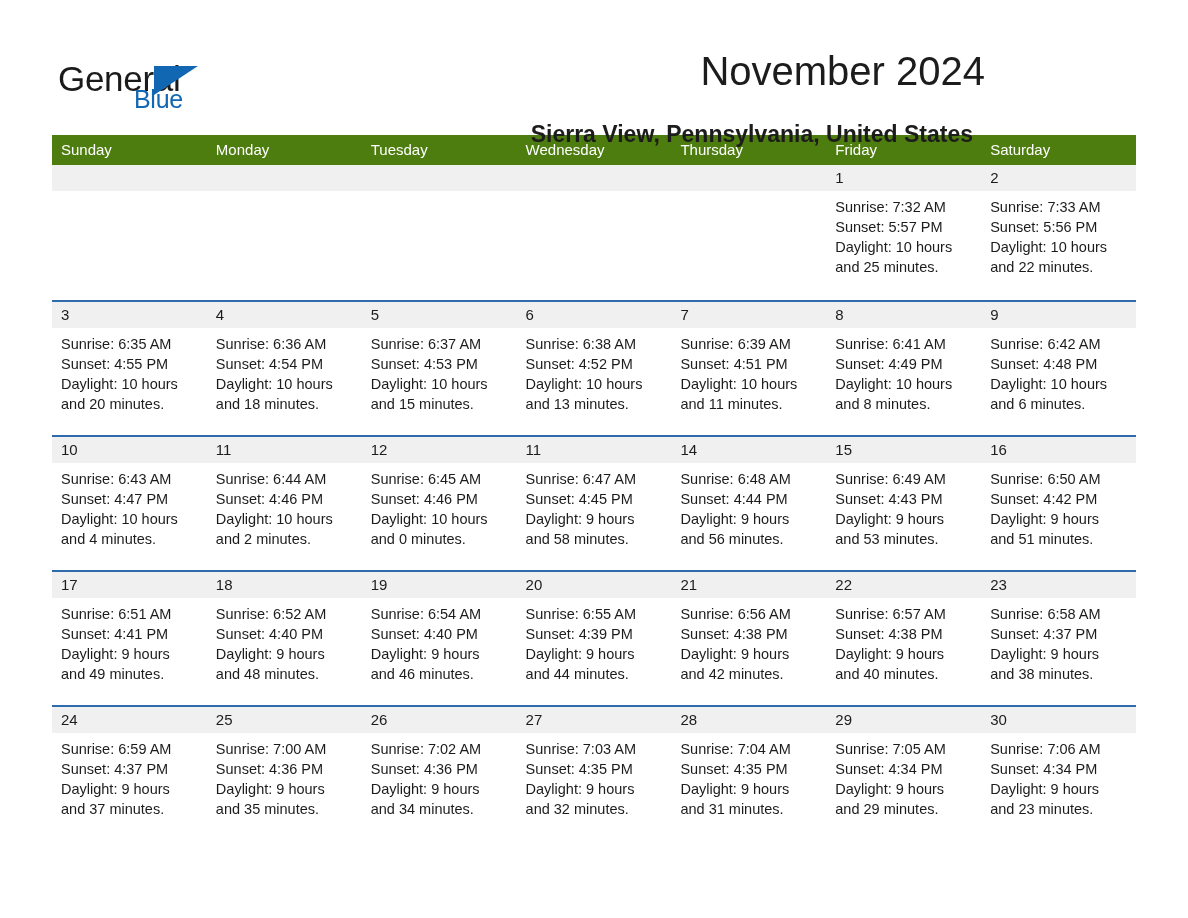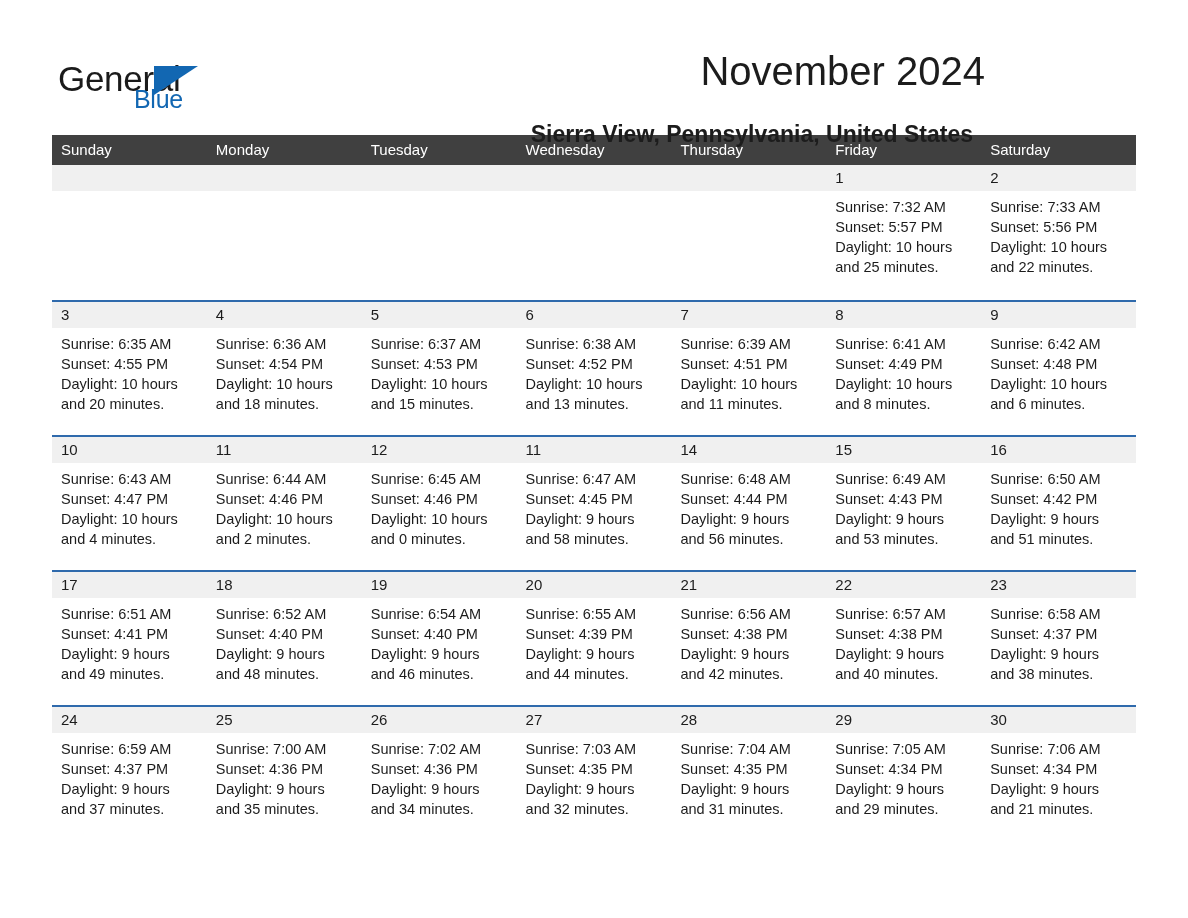--- a/index.html
+++ b/index.html
@@ -74,21 +74,21 @@
     padding-top: 10px;
   }
 
   
   .calendar {
     margin-top: 14px;
     width: 1084px;
   }
   .weekday-row {
     display: flex;
-    background: #404040;
+    background: #4d7c0f;
     height: 30px;
   }
   .weekday {
     flex: 1 1 0;
     color: #ffffff;
     font-size: 15px;
     line-height: 30px;
     padding-left: 9px;
     white-space: nowrap;
     overflow: hidden;
@@ -442,19 +442,19 @@
           <div>Daylight: 9 hours</div>
           <div>and 29 minutes.</div>
         </div>
       </div>
       <div class="day-cell">
         <div class="day-number-band">30</div>
         <div class="day-info">
           <div>Sunrise: 7:06 AM</div>
           <div>Sunset: 4:34 PM</div>
           <div>Daylight: 9 hours</div>
-          <div>and 21 minutes.</div>
+          <div>and 23 minutes.</div>
         </div>
       </div>
     </div>
 
   </div>
 </div>
 
 </body></html>

